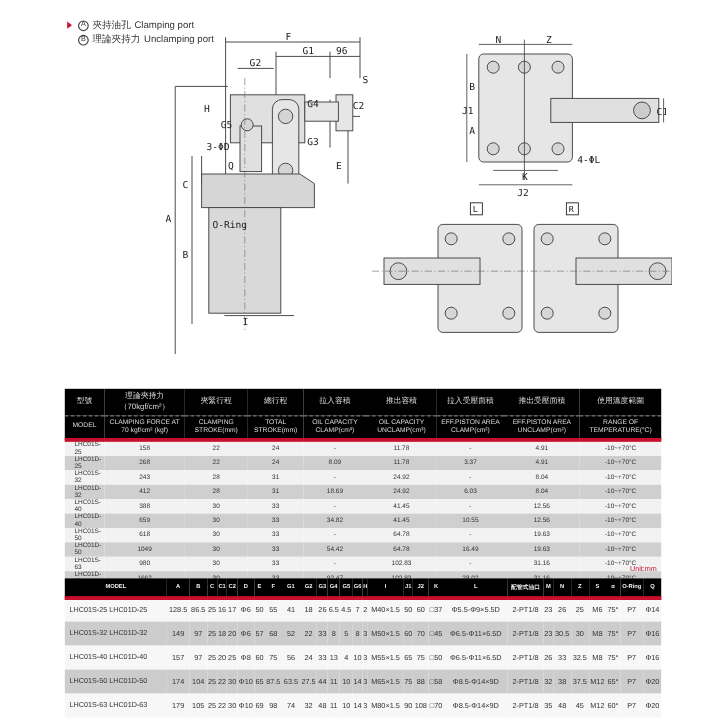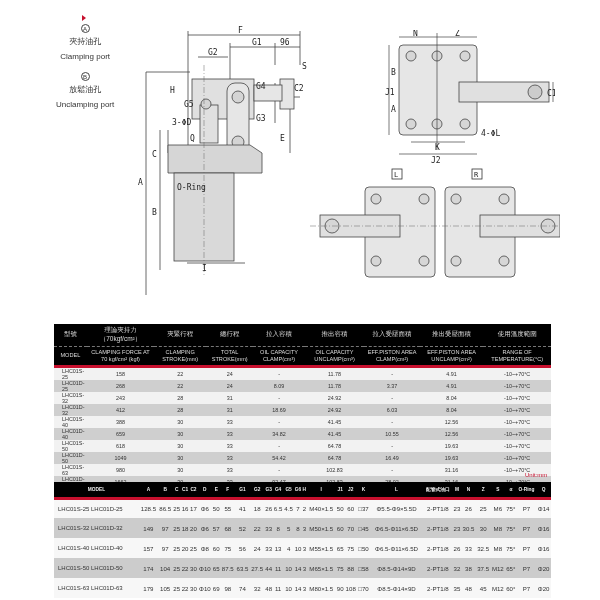--- a/index.html
+++ b/index.html
@@ -1,18 +1,18 @@
 <!DOCTYPE html>
 <html><head>
 <meta charset="utf-8">
 <style>
   * { box-sizing: border-box; margin: 0; padding: 0; }
   body { width: 600px; height: 600px; background: #ffffff; position: relative; overflow: hidden; font-family: "Liberation Sans", sans-serif; color: #222; }
   .legend { position: absolute; left: 56px; top: 15px; font-size: 8px; color: #333; line-height: 12px; }
-  .legend .row { display: flex; align-items: center; gap: 3px; flex-direction: column; }
+  .legend .row { display: flex; align-items: center; gap: 3px; }
   .legend .tri { width: 0; height: 0; border-left: 4px solid #c8102e; border-top: 3px solid transparent; border-bottom: 3px solid transparent; margin-right: 2px; }
   .legend .tri.blank { border-left-color: transparent; }
   .legend .circ { display: inline-flex; width: 9px; height: 9px; border: 1px solid #444; border-radius: 50%; font-size: 6px; align-items: center; justify-content: center; }
   .drawing { position: absolute; }
   .spec { position: absolute; left: 54px; top: 324px; width: 497px; border-collapse: collapse; font-size: 5.4px; }
   .spec th { background: #000; color: #ddd; font-weight: normal; text-align: center; padding: 0 2px; }
   .spec thead tr.zh th { height: 22px; font-size: 6.5px; border-bottom: 1px dashed #777; }
   .spec thead tr.en th { height: 20px; font-size: 5.6px; line-height: 6.5px; border-bottom: 3px solid #c8102e; }
   .spec td { height: 10.7px; text-align: center; color: #333; }
   .spec td:first-child { text-align: left; padding-left: 8px; }
@@ -33,21 +33,21 @@
 <div class="legend">
   <div class="row">
     <span class="tri"></span>
     <span class="circ">A</span>
     <span>夾持油孔</span>
     <span>Clamping port</span>
   </div>
   <div class="row">
     <span class="tri blank"></span>
     <span class="circ">B</span>
-    <span>放鬆油孔</span>
+    <span>理論夾持力</span>
     <span>Unclamping port</span>
   </div>
 </div>
 
 <svg class="drawing" style="left:130px;top:25px" width="180" height="270" viewBox="0 0 180 270">
   <g stroke="#444" stroke-width="0.8" fill="none">
 
     <line x1="58" y1="10" x2="170" y2="10"></line>
     <line x1="58" y1="6" x2="58" y2="140"></line>
     <line x1="170" y1="6" x2="170" y2="40"></line>

